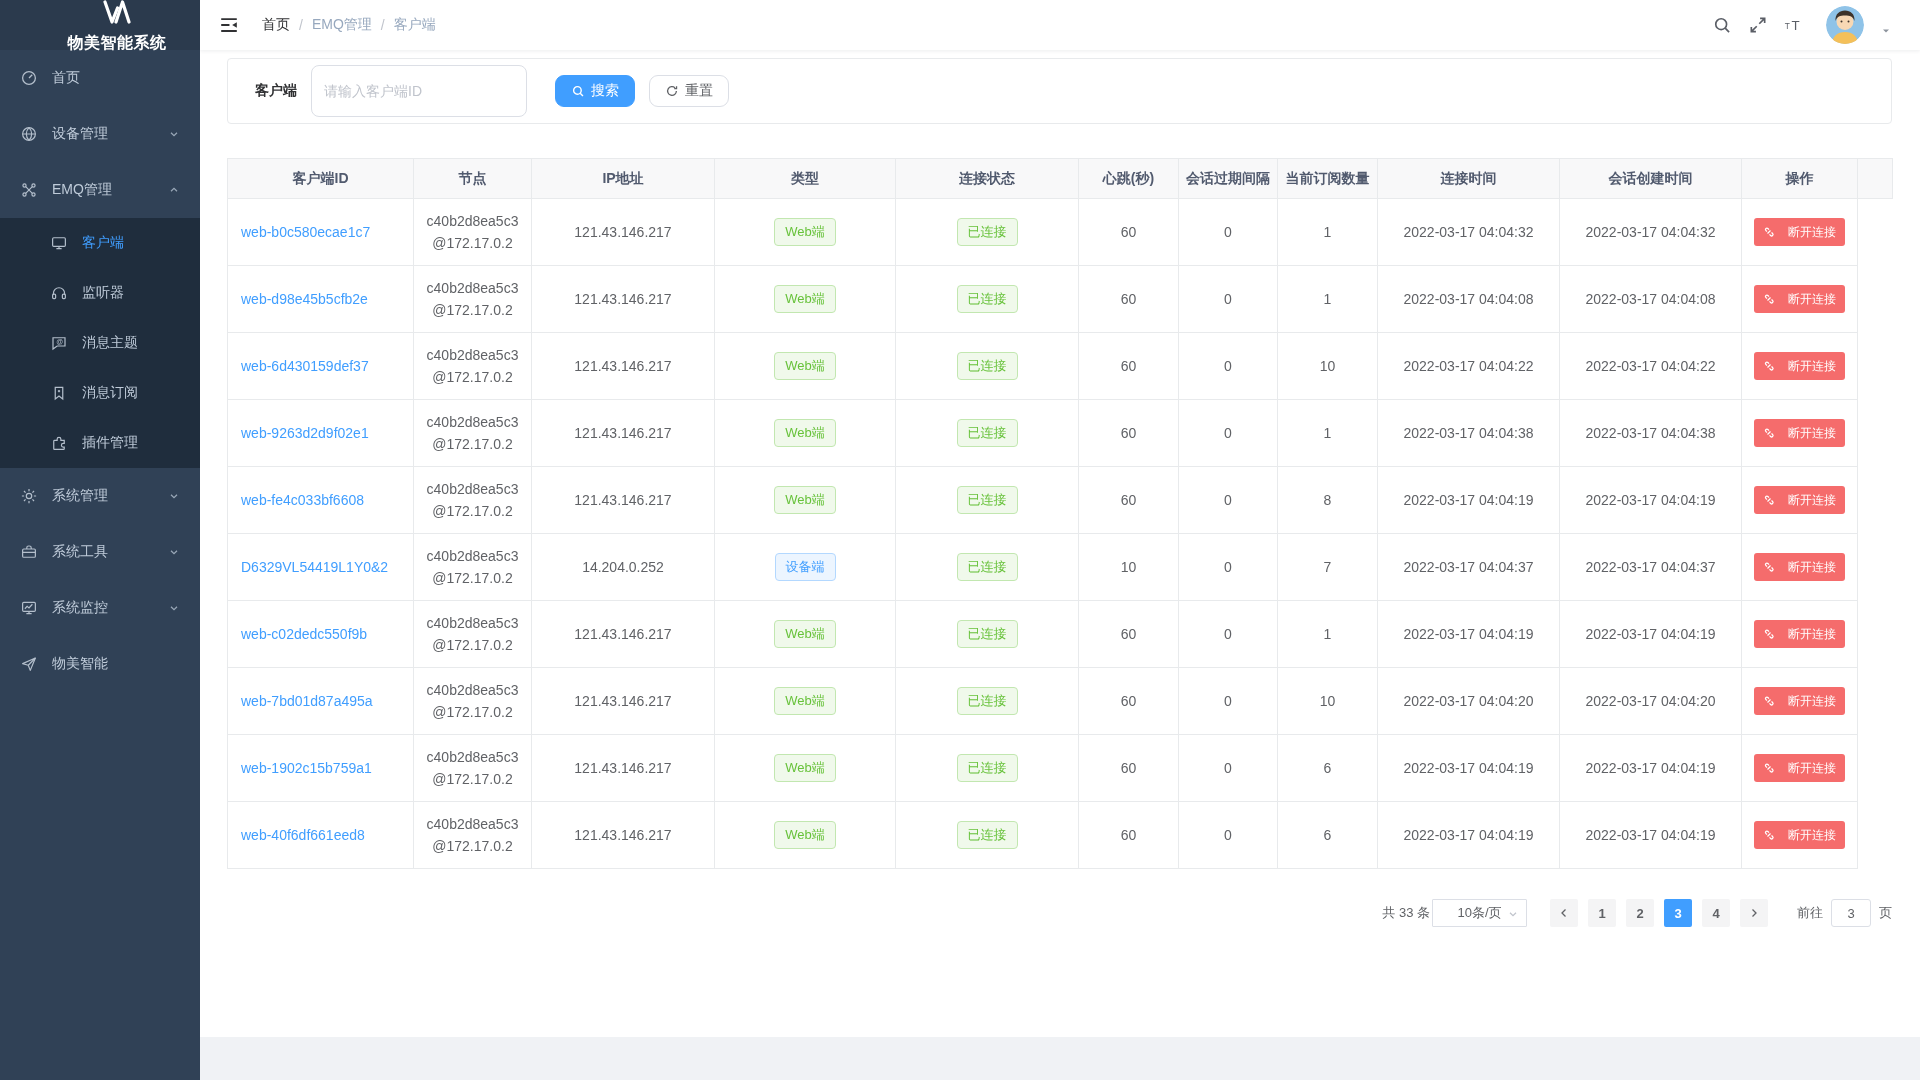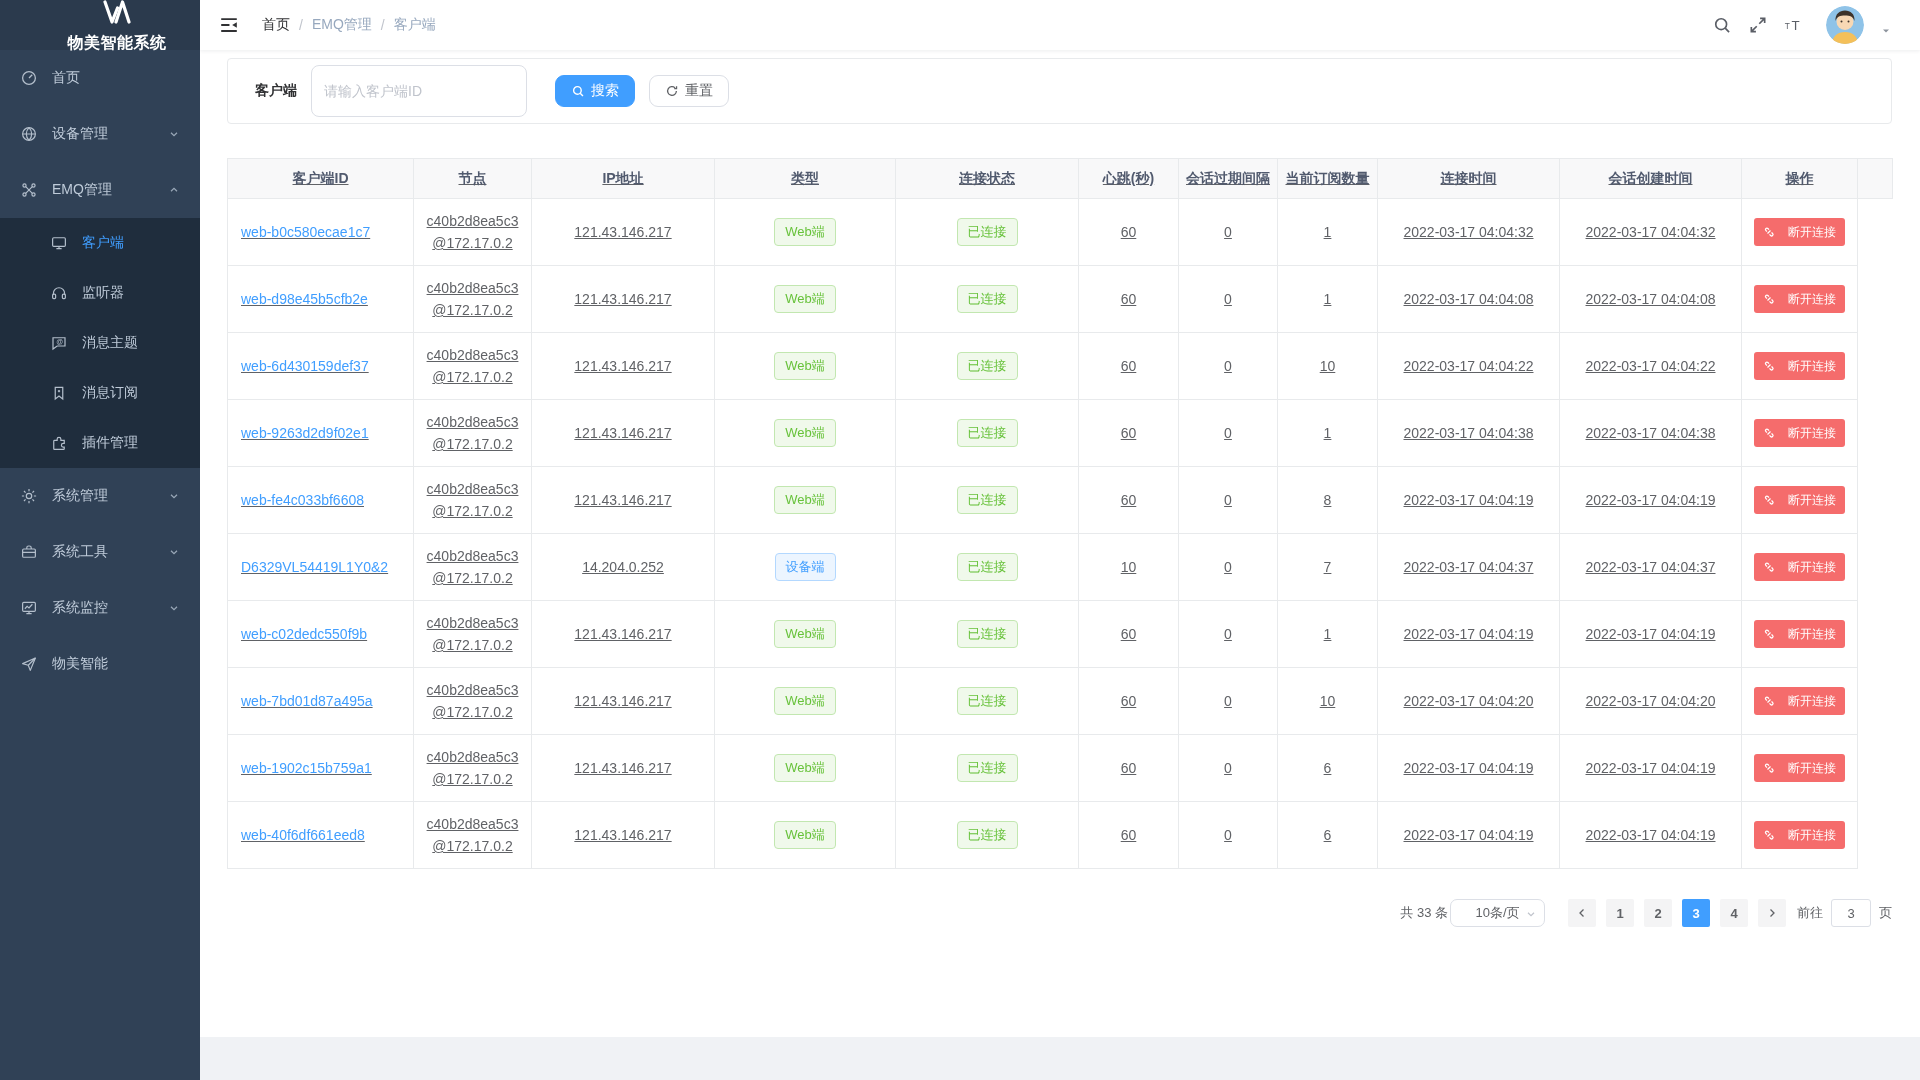--- a/index.html
+++ b/index.html
@@ -48,52 +48,52 @@
   .search-input { width:216px; height:52px; border:1px solid #dcdfe6; border-radius:8px; padding:0 12px;
                   font-size:14px; color:#606266; font-family:inherit; }
   .search-input::placeholder { color:#c0c4cc; }
   .btn { height:32px; border-radius:9px; font-size:14px; display:inline-flex; align-items:center; gap:6px;
          padding:0 15px; cursor:pointer; font-family:inherit; }
   .btn-primary { background:#409eff; border:1px solid #409eff; color:#fff; margin-left:14px; }
   .btn-plain { background:#fff; border:1px solid #dcdfe6; color:#606266; }
   .btn .bicon { width:14px; height:14px; display:inline-flex; }
 
   
-  table.grid { width:1665px; border-collapse:collapse; table-layout:fixed;text-decoration:underline; }
+  table.grid { width:1665px; border-collapse:collapse; table-layout:fixed; }
   .grid th { background:#f8f8f9; color:#515a6e; font-weight:bold; font-size:14px; height:40px;
              border-right:1px solid #e8eaec; border-bottom:1px solid #e8eaec; border-top:1px solid #e8eaec; text-align:center; }
   .grid th:first-child { border-left:1px solid #e8eaec; }
   .grid td { height:67px; border-right:1px solid #e8eaec; border-bottom:1px solid #e8eaec; text-align:center;
              font-size:14px; color:#606266; background:#fff; }
   .grid td:first-child { border-left:1px solid #e8eaec; text-align:left; padding-left:13px; }
   .grid td.gutter, .grid th.gutter { border-right:1px solid #e8eaec; }
   .grid td.gutter { border-bottom:none; border-right:none; }
   .client-link { color:#409eff; text-decoration:none; cursor:pointer; }
   .node-cell div { line-height:22px; }
   .tag { display:inline-block; height:28px; line-height:26px; padding:0 10px; border-radius:4px; font-size:13px; border:1px solid; }
   .tag.success { color:#67c23a; background:#f0f9eb; border-color:#c2e7b0; }
   .tag.primary { color:#409eff; background:#ecf5ff; border-color:#b3d8ff; }
   .btn-danger { background:#f56c6c; border:none; color:#fff; height:28px; padding:0 9px; border-radius:3px;
                 font-size:12px; display:inline-flex; align-items:center; gap:13px; cursor:pointer; font-family:inherit; }
   .btn-danger .bicon { width:12px; height:12px; display:inline-flex; }
 
   
   .pagination { width:1665px; margin-top:30px; display:flex; align-items:center; justify-content:flex-end; }
   .pg-total { font-size:13px; color:#606266; margin-right:2px; }
-  .pg-size { position:relative; width:95px; height:28px; border:1px solid #dcdfe6; border-radius:7px;
+  .pg-size { position:relative; width:95px; height:28px; border:1px solid #dcdfe6; border-radius:1px;
              display:flex; align-items:center; justify-content:center; font-size:13px; color:#606266;
              margin-right:18px; cursor:pointer; background:#fff; }
   .pg-size .caret { position:absolute; right:7px; top:8px; margin:0; color:#c0c4cc; }
   .pager { display:flex; align-items:center; }
   .pg-btn { min-width:28px; height:28px; background:#f4f4f5; color:#606266; border:none; border-radius:2px;
             font-size:13px; font-weight:bold; display:inline-flex; align-items:center; justify-content:center;
             margin:0 5px; cursor:pointer; font-family:inherit; }
   .pg-btn.active { background:#409eff; color:#fff; }
   .pg-btn .nicon { width:12px; height:12px; display:inline-flex; }
-  .pg-jump { display:flex; align-items:center; gap:8px; margin-left:6px; font-size:13px; color:#606266; }
+  .pg-jump { display:flex; align-items:center; gap:8px; margin-left:24px; font-size:13px; color:#606266; }
   .pg-input { width:40px; height:28px; border:1px solid #dcdfe6; border-radius:3px; text-align:center;
               font-size:13px; color:#606266; font-family:inherit; }
 </style>
 </head>
 <body>
 
 <div class="screen">
 
   <aside class="sidebar">
     <div class="logo-row">

